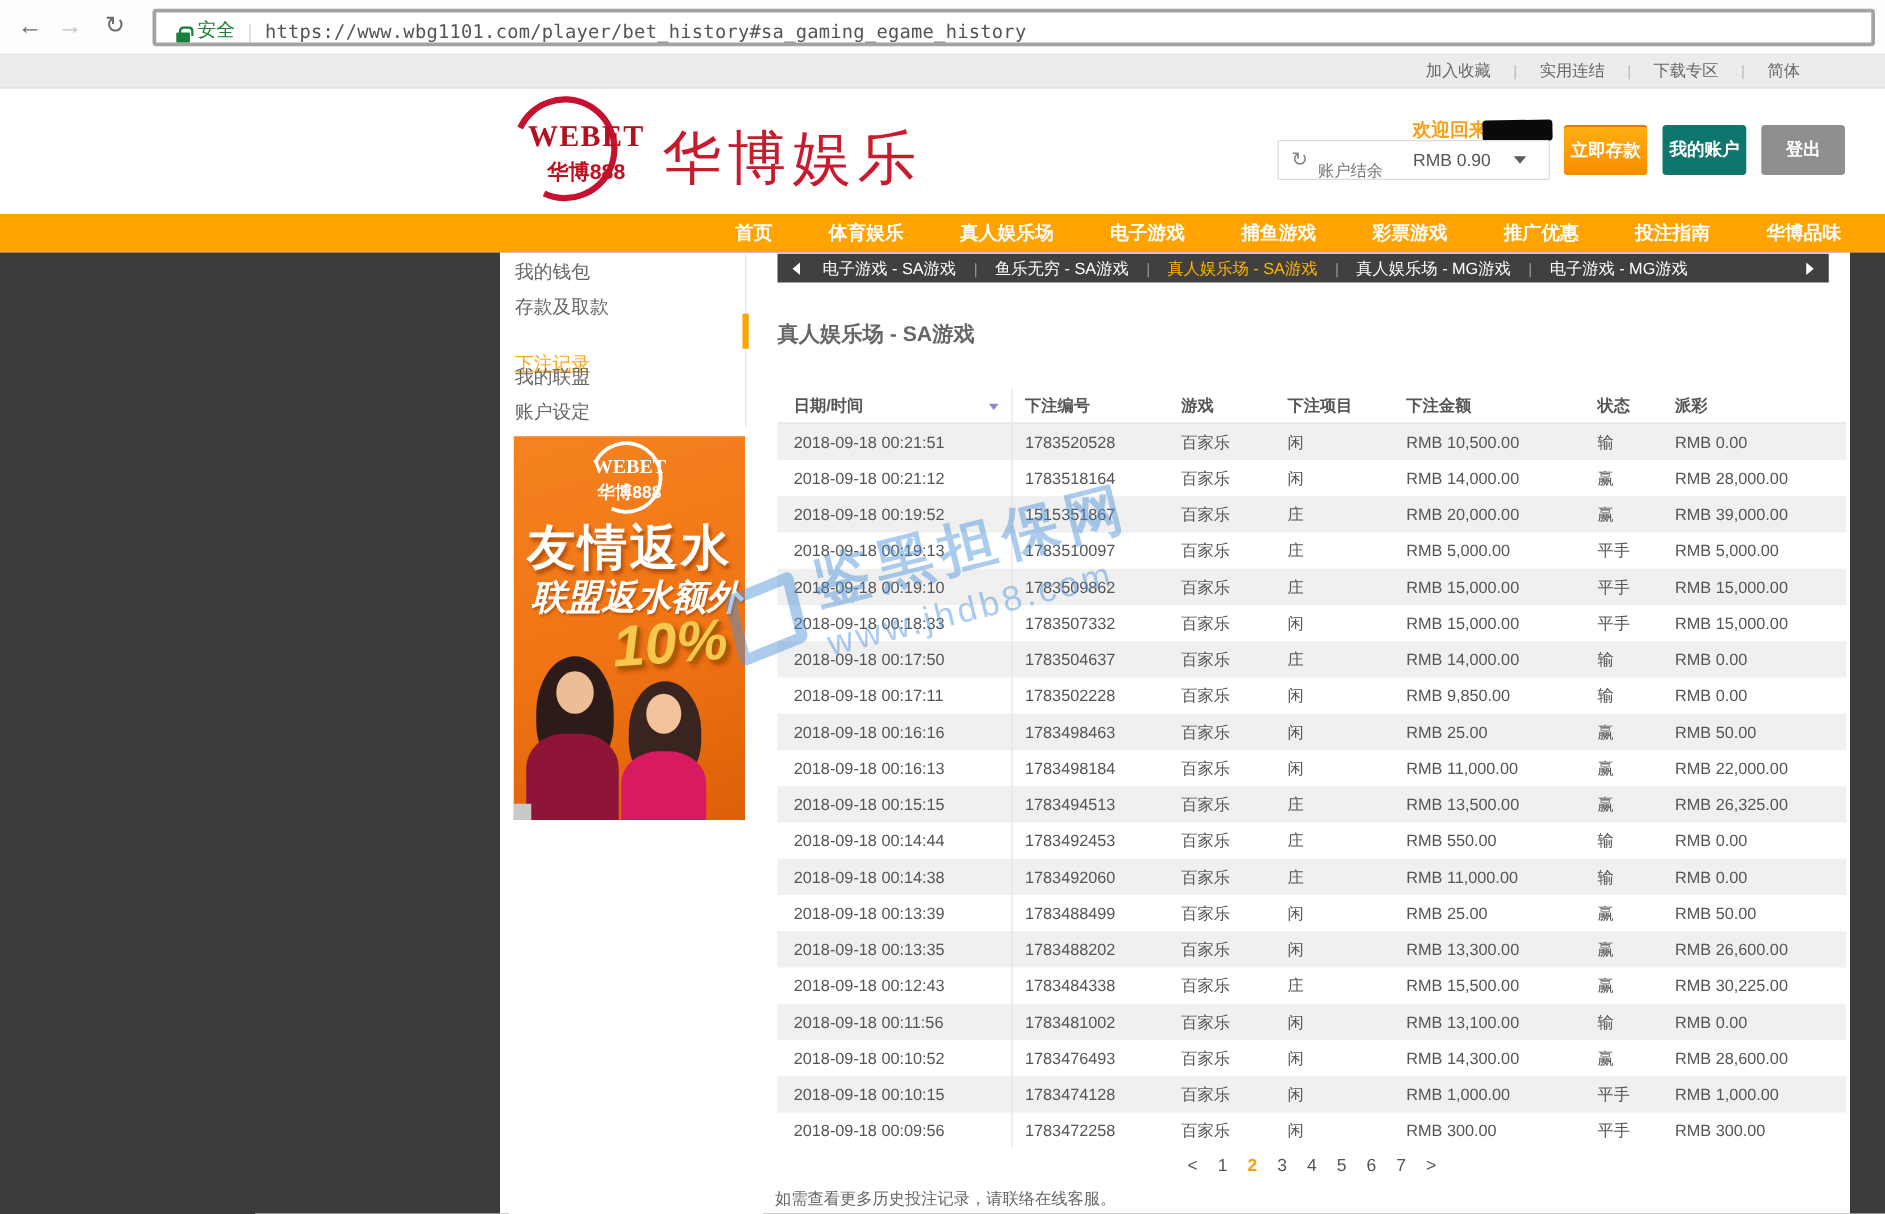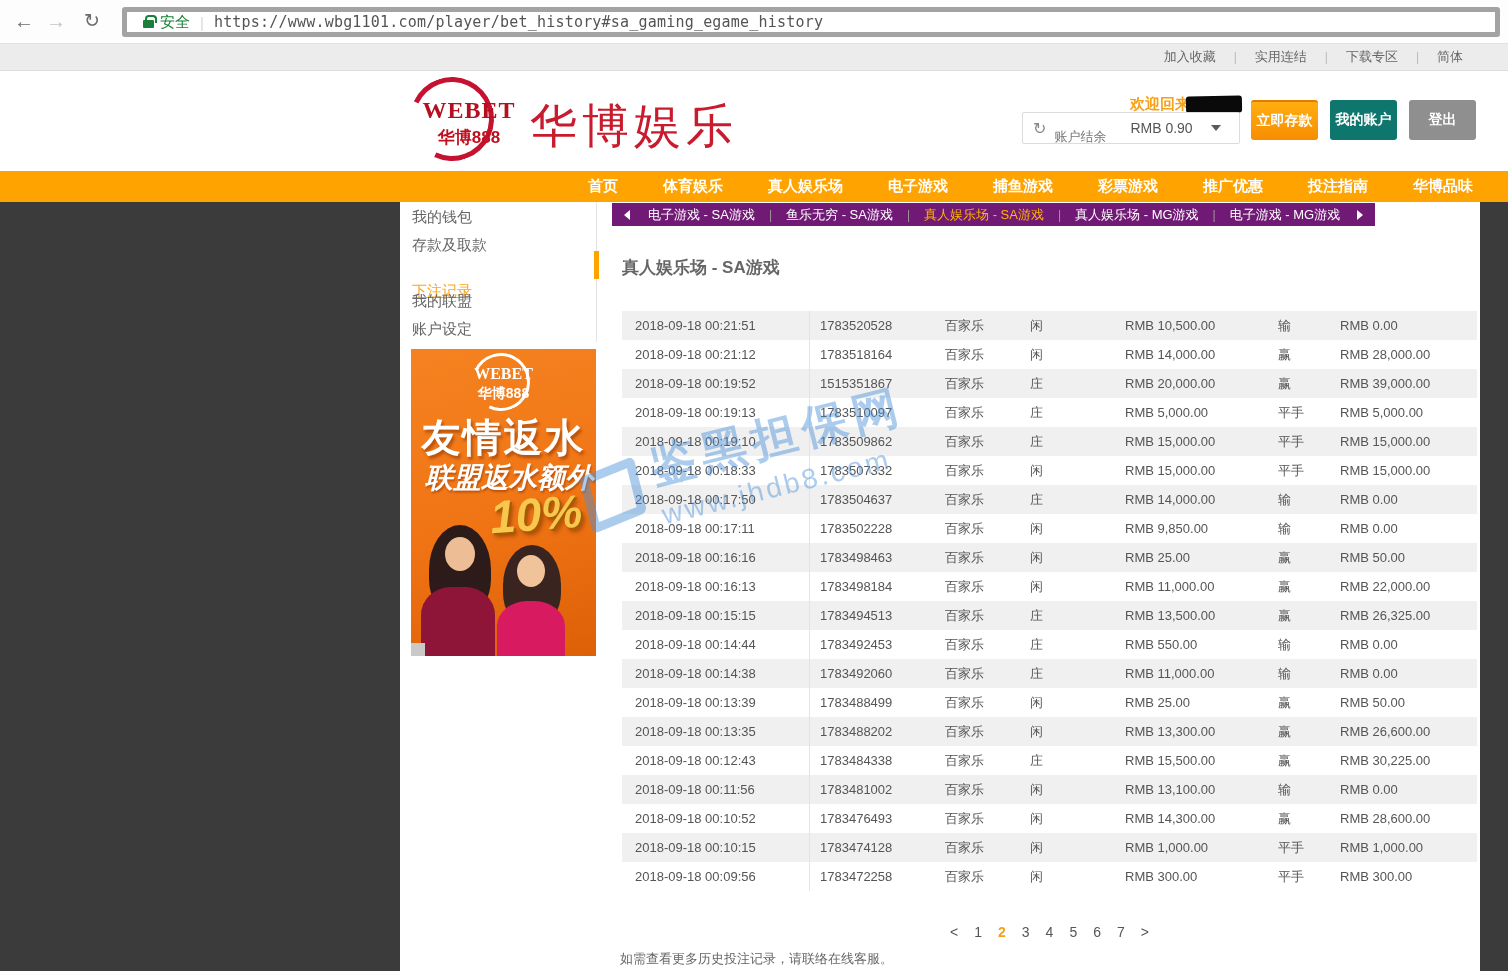--- a/index.html
+++ b/index.html
@@ -6,31 +6,31 @@
   html,body { width:1508px; height:971px; overflow:hidden; background:#fff;
     font-family:"Liberation Sans","DejaVu Sans",sans-serif; }
 
   
   .browser { position:relative; height:44px; background:#fdfdfd; border-bottom:1px solid #e2e2e2; }
   .bicon { position:absolute; top:8px; font-size:20px; color:#6b6b6b; cursor:pointer; line-height:26px; }
   .b-back { left:14px; }
   .b-fwd  { left:46px; color:#c3c3c3; }
   .b-ref  { left:84px; font-size:19px; }
   .urlbar { position:absolute; left:122px; right:8px; top:7px; height:30px; background:#fff;
-    border:5px solid #a3a3a3; border-radius:3px; display:flex; align-items:center; padding:0 10px; }
+    border:3px solid #a3a3a3; border-radius:3px; display:flex; align-items:flex-end; padding:0 10px; }
   .lock { width:11px; height:8px; background:#188038; border-radius:1px; position:relative; margin:3px 6px 0 6px; }
   .lock::before { content:''; position:absolute; top:-5px; left:1.5px; width:8px; height:6px;
     border:2px solid #188038; border-bottom:none; border-radius:4px 4px 0 0; }
   .secure { color:#188038; font-size:15px; margin-right:10px; }
   .url-sep { color:#d8d8d8; margin-right:10px; font-size:15px; }
   .url { color:#545454; font-size:15px; font-family:"DejaVu Sans Mono","Liberation Mono",monospace; letter-spacing:.2px; }
 
   
   .quicklinks { height:27px; background:#ececec; border-bottom:1px solid #dddddd;
-    display:flex; align-items:center; justify-content:flex-end; padding-right:45px; gap:18px; }
+    display:flex; align-items:center; justify-content:flex-end; padding-right:68px; gap:18px; }
   .qlink { font-size:13px; color:#666; cursor:pointer; }
   .qsep { color:#b9b9b9; font-size:12px; }
 
   
   .site-header { position:relative; height:100px; background:#fff; }
   .logo-ring { position:absolute; left:410px; top:6px; width:84px; height:84px;
     border:5px solid #c41230; border-radius:50%; border-left-color:transparent; transform:rotate(-20deg); }
   .logo-texts { position:absolute; left:414px; top:26px; width:110px; text-align:center; }
   .logo-main { font-family:"Liberation Serif","DejaVu Serif",serif; font-weight:bold; font-size:24px; color:#b5101f; letter-spacing:1px; }
   .logo-sub { font-size:17px; font-weight:bold; color:#c01020; margin-top:2px; }
@@ -81,21 +81,21 @@
   .girl { position:absolute; border-radius:50% 50% 40% 40%; }
   .g1-hair { left:18px; top:176px; width:62px; height:90px; background:#2c1b18; }
   .g1-face { left:34px; top:188px; width:30px; height:34px; background:#edbd95; border-radius:50%; }
   .g1-dress { left:10px; top:238px; width:74px; height:70px; background:#8e1537; border-radius:40% 40% 0 0; }
   .g2-hair { left:92px; top:196px; width:58px; height:80px; background:#3a2420; }
   .g2-face { left:106px; top:206px; width:28px; height:32px; background:#f0c39a; border-radius:50%; }
   .g2-dress { left:86px; top:252px; width:68px; height:56px; background:#d81b60; border-radius:45% 45% 0 0; }
   .b-gray-box { position:absolute; left:0; bottom:0; width:14px; height:13px; background:#c9c9c9; }
 
   
-  .tabbar { position:absolute; left:212px; top:1px; width:763px; height:23px; background:#701a75;
+  .tabbar { position:absolute; left:222px; top:1px; width:841px; height:23px; background:#404040;
     display:flex; align-items:center; padding:0 12px; }
   .arrow-left { width:0; height:0; border-top:5px solid transparent; border-bottom:5px solid transparent;
     border-right:6px solid #fff; cursor:pointer; margin-right:18px; }
   .arrow-right { width:0; height:0; border-top:5px solid transparent; border-bottom:5px solid transparent;
     border-left:6px solid #fff; cursor:pointer; margin-left:auto; }
   .tab { color:#fff; font-size:13px; cursor:pointer; white-space:nowrap; }
   .tab.active { color:#ffb400; }
   .tab-sep { color:#9a9a9a; font-size:12px; margin:0 14px; }
 
   
@@ -221,20 +221,29 @@
           <span class="tab">真人娱乐场 - MG游戏</span>
           <span class="tab-sep">|</span>
           <span class="tab">电子游戏 - MG游戏</span>
         </span>
       <span class="arrow-right"></span>
     </div>
 
     <div class="page-title">真人娱乐场 - SA游戏</div>
 
     <div class="btable">
+      <div class="tr thead" id="thead">
+          <div class="cell c0">日期/时间<span class="sort-caret"></span></div>
+          <div class="cell c1">下注编号</div>
+          <div class="cell c2">游戏</div>
+          <div class="cell c3">下注项目</div>
+          <div class="cell c4">下注金额</div>
+          <div class="cell c5">状态</div>
+          <div class="cell c6">派彩</div>
+        </div>
       <div id="tbody">
           <div class="tr alt">
             <div class="cell c0">2018-09-18 00:21:51</div>
             <div class="cell c1">1783520528</div>
             <div class="cell c2">百家乐</div>
             <div class="cell c3">闲</div>
             <div class="cell c4">RMB 10,500.00</div>
             <div class="cell c5">输</div>
             <div class="cell c6">RMB 0.00</div>
           </div>

